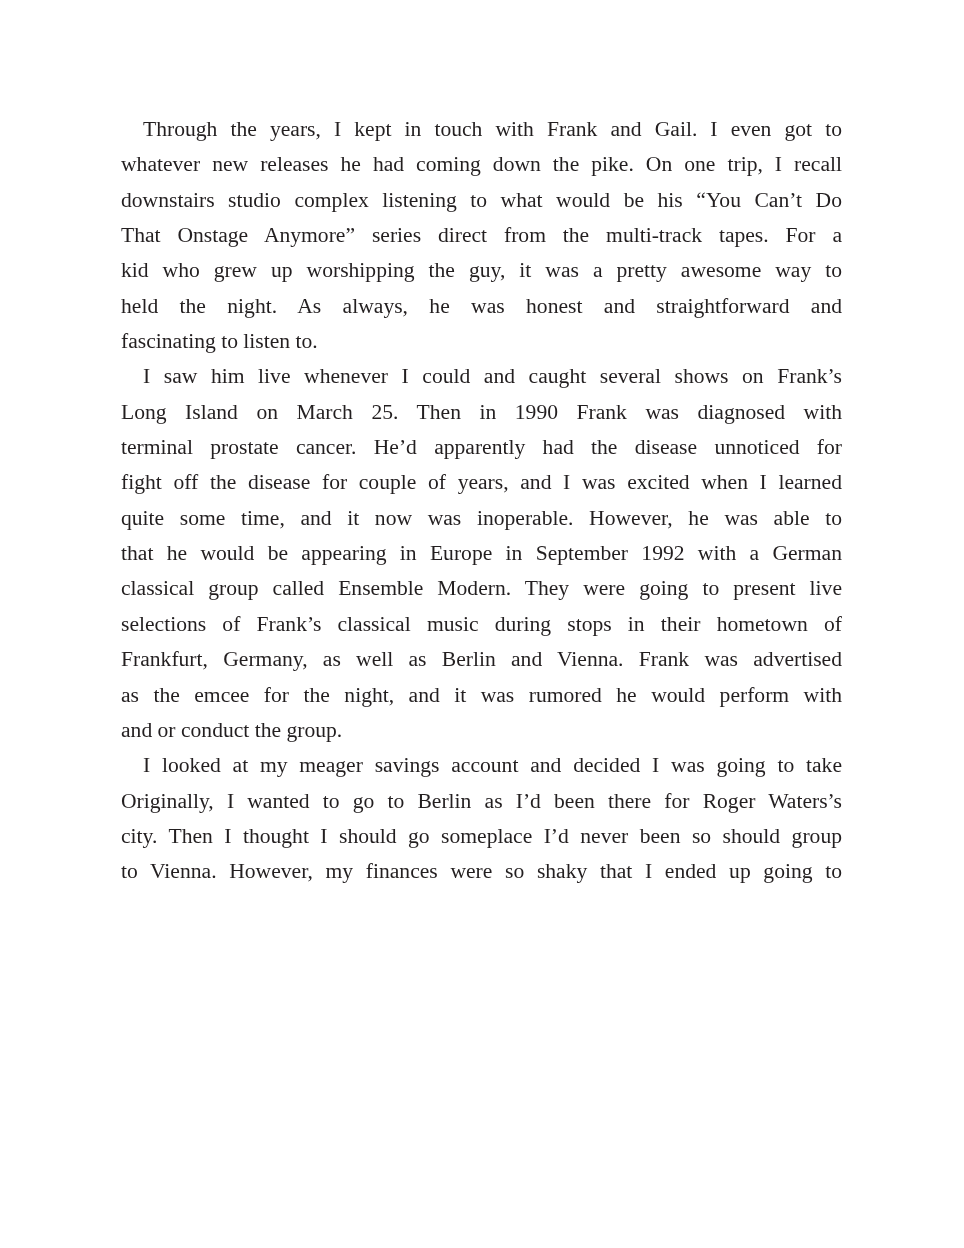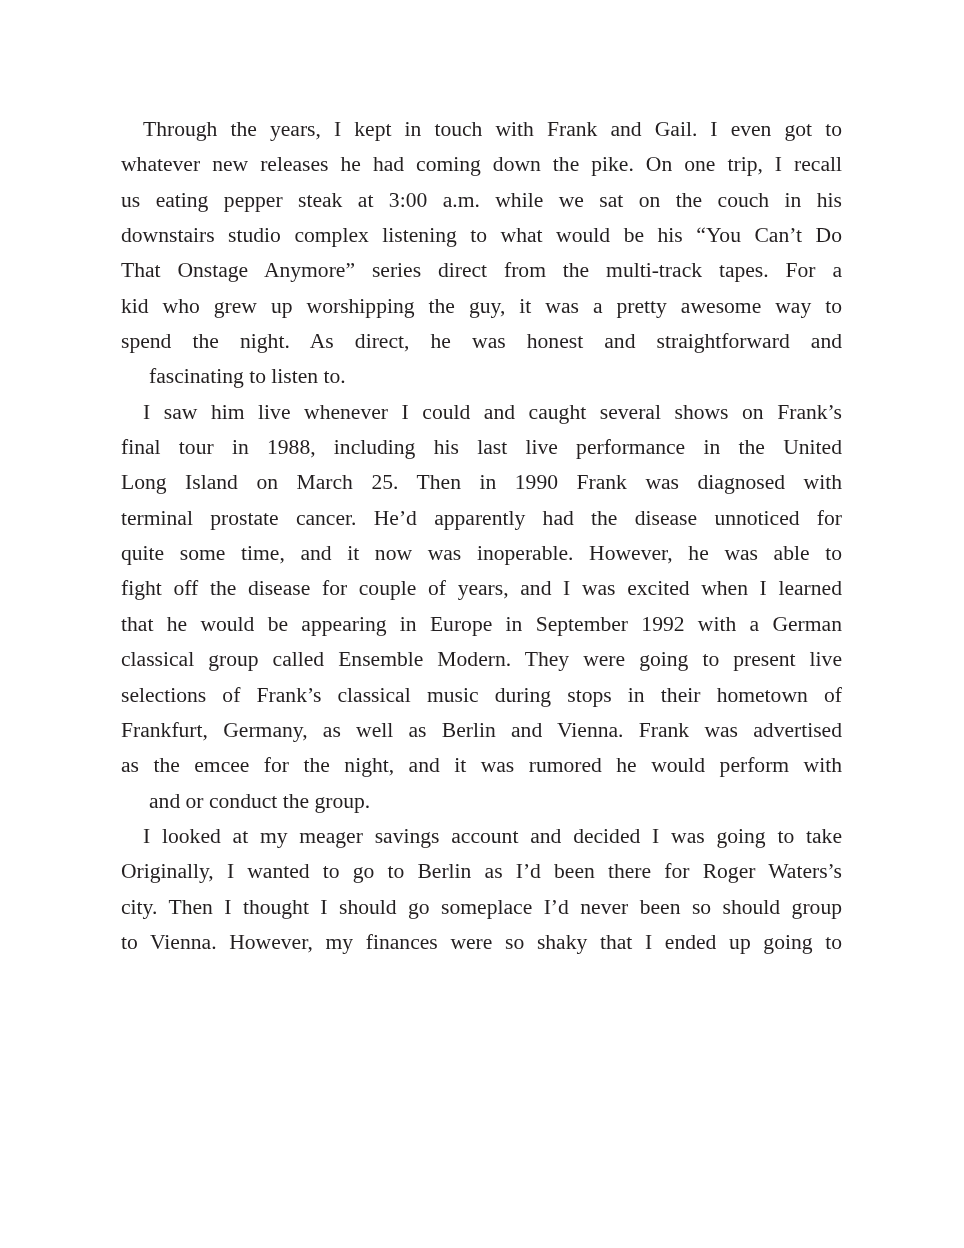--- a/index.html
+++ b/index.html
@@ -35,46 +35,43 @@
       text-align-last: justify;
       overflow: visible;
     }
     .line.first {
       padding-left: 22px;
       font-family: Liberation Serif, serif;
     }
     .line.last {
       text-align: right;
       text-align-last: left;
-      margin-left: 28px;
     }
   </style>
 </head>
 <body>
 
 <div class="page">
 
   <div class="paragraph">
     <span class="line first">Through the years, I kept in touch with Frank and Gail. I even got to</span>
     <span class="line">whatever new releases he had coming down the pike. On one trip, I recall</span>
-    <span class="line">us eating pepper steak at 3:00 a.m. while we sat on the couch in his</span>
     <span class="line">downstairs studio complex listening to what would be his “You Can’t Do</span>
     <span class="line">That Onstage Anymore” series direct from the multi-track tapes. For a</span>
     <span class="line">kid who grew up worshipping the guy, it was a pretty awesome way to</span>
-    <span class="line">spend the night. As direct, he was honest and straightforward and</span>
+    <span class="line">held the night. As always, he was honest and straightforward and</span>
     <span class="line last">fascinating to listen to.</span>
   </div>
 
   <div class="paragraph">
     <span class="line first">I saw him live whenever I could and caught several shows on Frank’s</span>
-    <span class="line">final tour in 1988, including his last live performance in the United</span>
     <span class="line">Long Island on March 25. Then in 1990 Frank was diagnosed with</span>
     <span class="line">terminal prostate cancer. He’d apparently had the disease unnoticed for</span>
+    <span class="line">fight off the disease for couple of years, and I was excited when I learned</span>
     <span class="line">quite some time, and it now was inoperable. However, he was able to</span>
-    <span class="line">fight off the disease for couple of years, and I was excited when I learned</span>
     <span class="line">that he would be appearing in Europe in September 1992 with a German</span>
     <span class="line">classical group called Ensemble Modern. They were going to present live</span>
     <span class="line">selections of Frank’s classical music during stops in their hometown of</span>
     <span class="line">Frankfurt, Germany, as well as Berlin and Vienna. Frank was advertised</span>
     <span class="line">as the emcee for the night, and it was rumored he would perform with</span>
     <span class="line last">and or conduct the group.</span>
   </div>
 
   <div class="paragraph">
     <span class="line first">I looked at my meager savings account and decided I was going to take</span>

